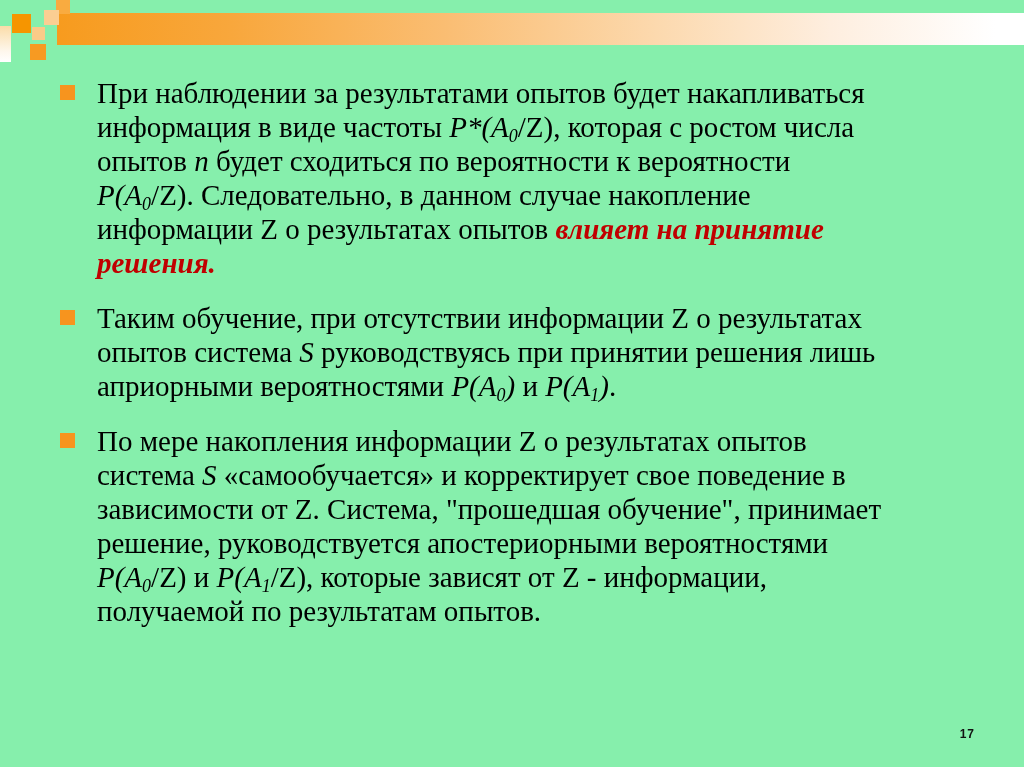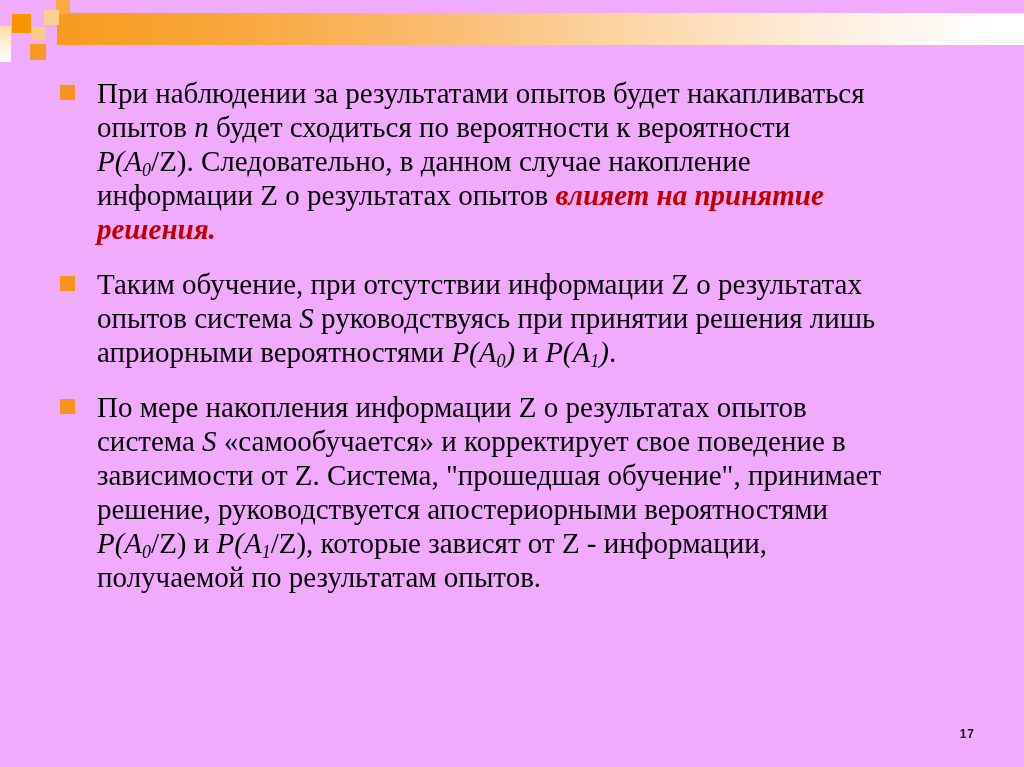--- a/index.html
+++ b/index.html
@@ -1,17 +1,17 @@
 <!DOCTYPE html>
 <html lang="ru" style="--accent: #F79B1E; --bullet: #F7941E; --red: #C00000;"><head>
 <meta charset="utf-8">
 <style>
   html,body{margin:0;padding:0;background:#fff;}
   .slide{
-    position:relative;width:1024px;height:767px;background:#f0abfc;
+    position:relative;width:1024px;height:767px;background:#86efac;
     font-family:"Liberation Serif", serif;overflow:hidden;
   }
   
   .deco-bar{
     position:absolute;left:57px;top:13px;width:967px;height:32px;
     background:linear-gradient(90deg,
       var(--accent,#F79B1E) 0%, #F8A73C 18%, #FAbd72 40%,
       #FCD9AE 62%, #FEEEDF 80%, #FFFFFF 97%);
   }
   .sq{position:absolute;}
@@ -56,20 +56,21 @@
     <div class="sq sq4"></div>
     <div class="sq sq5"></div>
     <div class="sq strip"></div>
   </div>
 
   <div class="content" id="bullets-root">
       <div class="bullet-item">
         <span class="bullet-marker"></span>
         <div class="bullet-text">
           <div class="line"><span>При наблюдении за результатами опытов будет накапливаться</span></div>
+          <div class="line"><span>информация в виде частоты </span><span class="seg-i">P*(A</span><span class="seg-i seg-sub">0</span><span>/Z), которая с ростом числа</span></div>
           <div class="line"><span>опытов </span><span class="seg-i">n</span><span> будет сходиться по вероятности к вероятности</span></div>
           <div class="line"><span class="seg-i">P(A</span><span class="seg-i seg-sub">0</span><span>/Z). Следовательно, в данном случае накопление</span></div>
           <div class="line"><span>информации Z о результатах опытов </span><span class="seg-red">влияет на принятие</span></div>
           <div class="line"><span class="seg-red">решения.</span></div>
         </div>
       </div>
       <div class="bullet-item">
         <span class="bullet-marker"></span>
         <div class="bullet-text">
           <div class="line"><span>Таким обучение, при отсутствии информации Z о результатах</span></div>

